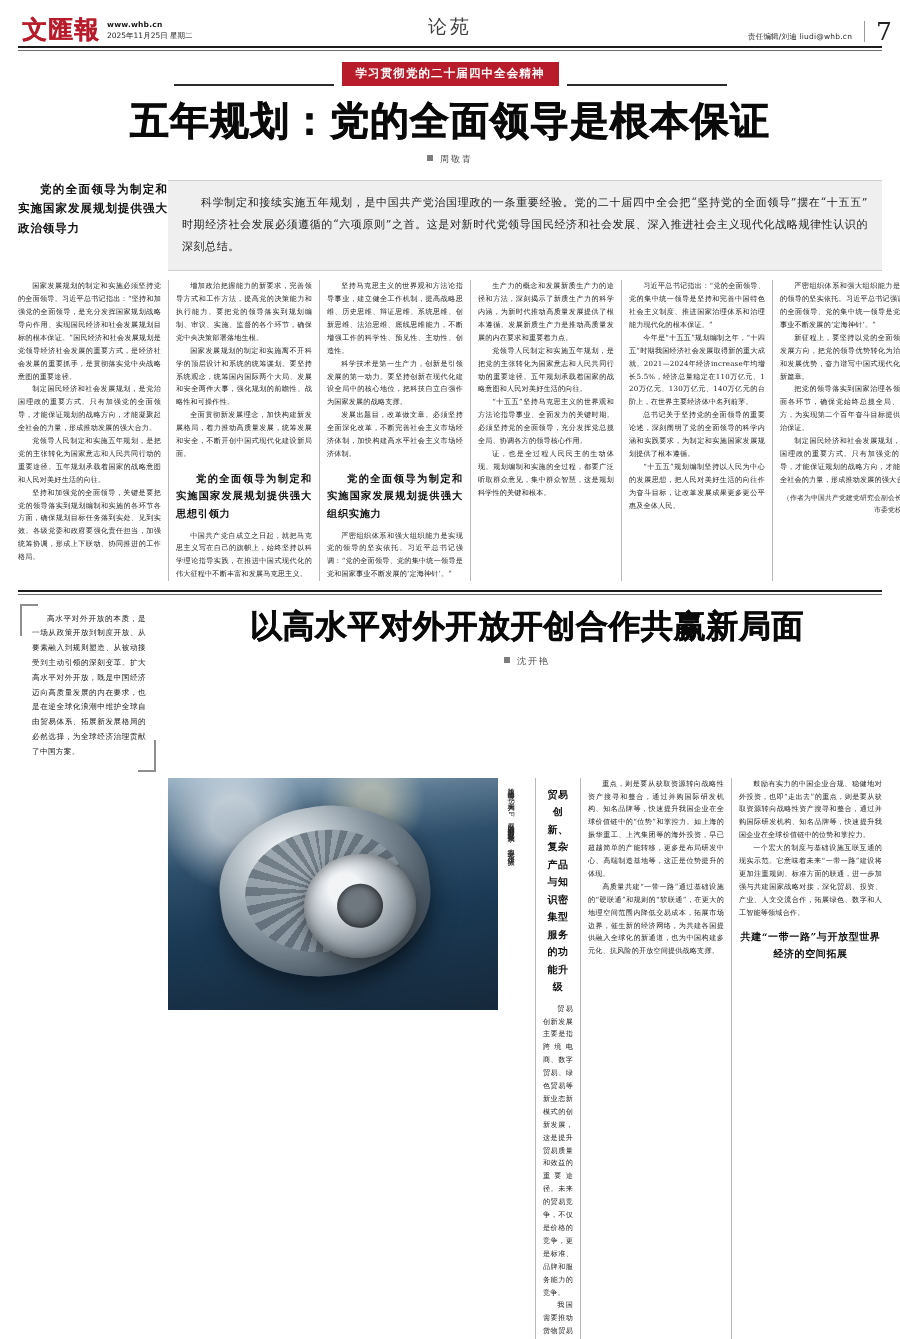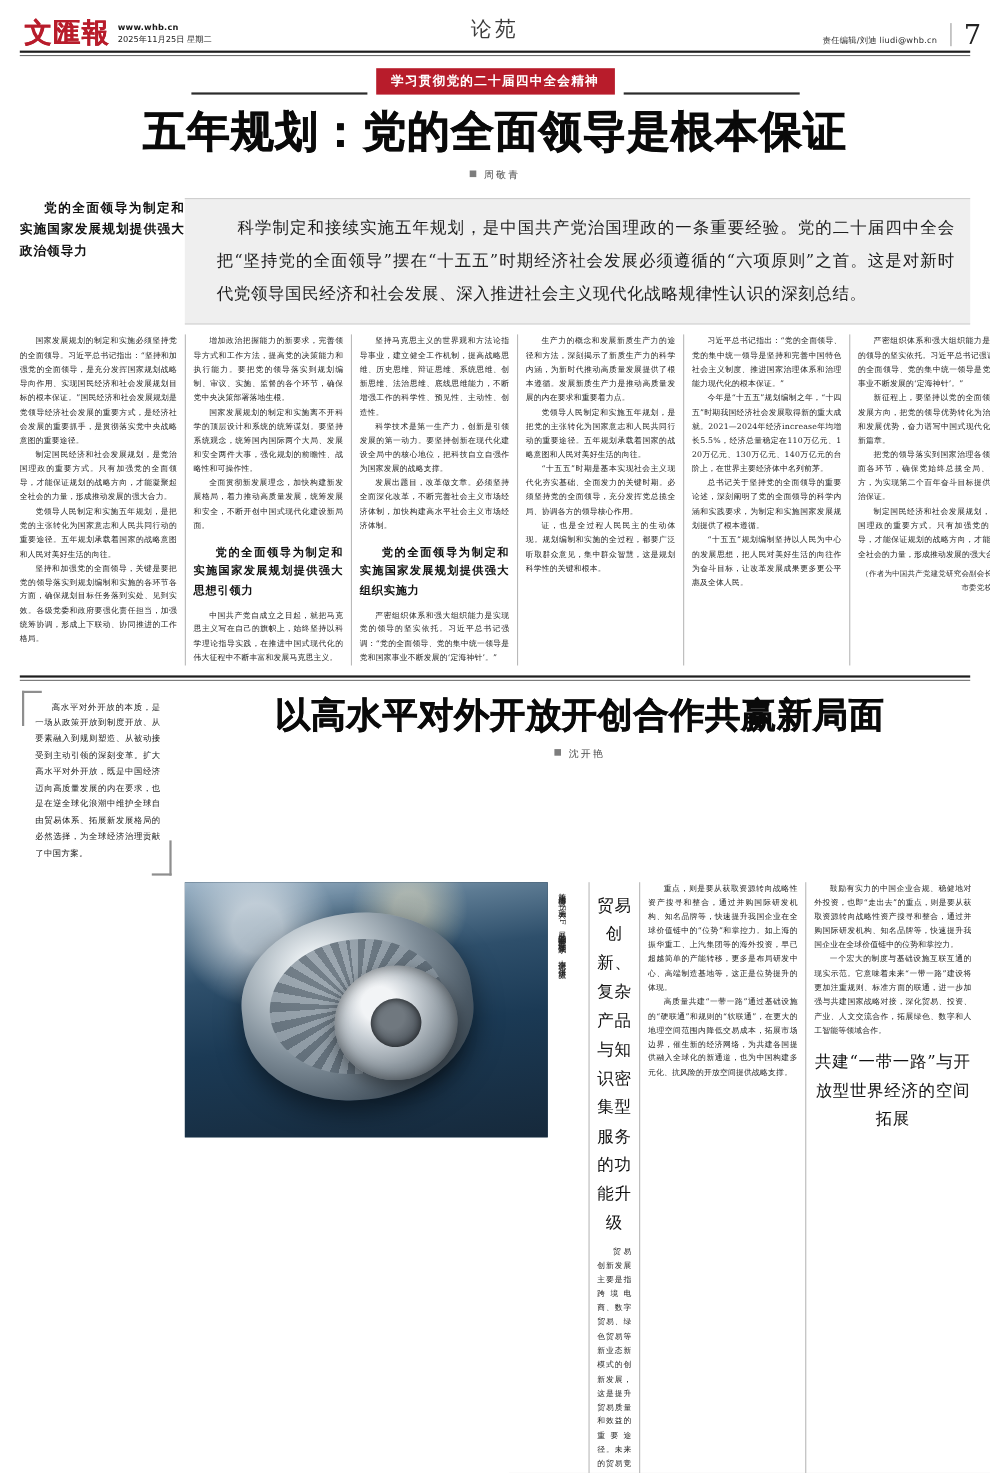--- a/index.html
+++ b/index.html
@@ -108,23 +108,23 @@
   .lead-box{
     flex:1;
     background:#efefef;
     border-top:1px solid #cfcfcf;
     border-bottom:1px solid #cfcfcf;
     padding:11px 14px 12px 14px;
     box-sizing:border-box;
   }
   .lead-text{
     font-family:"DejaVu Serif","Liberation Serif",serif;
-    font-size:15px;color:#1e1e1e;
+    font-size:11px;color:#1e1e1e;
     line-height:2.0;letter-spacing:0.55px;
-    text-indent:19px;text-align:justify;margin-left:15px;
+    text-indent:19px;text-align:justify;
   }
 
   
   .cols1{
     display:flex;margin-top:9px;
   }
   .col{
     box-sizing:border-box;
     padding:0 7px;
     position:relative;
@@ -244,21 +244,21 @@
   }
   .caption{
     writing-mode:vertical-rl;
     font-family:"DejaVu Serif","Liberation Serif",serif;
     font-size:7.2px;color:#232323;line-height:1.9;letter-spacing:1px;
     height:222px;
   }
 
   .mini-head2{
     font-family:"DejaVu Serif","Liberation Serif",serif;
-    font-weight:normal;font-size:15px;color:#111;
+    font-weight:bold;font-size:10px;color:#111;
     line-height:1.75;letter-spacing:0.6px;
     text-align:center;
     margin:8px 0 7px 0;
   }
 </style>
 </head>
 <body>
 
 <div class="page">
 
@@ -323,21 +323,21 @@
         <p class="bodytext">坚持马克思主义的世界观和方法论指导事业，建立健全工作机制，提高战略思维、历史思维、辩证思维、系统思维、创新思维、法治思维、底线思维能力，不断增强工作的科学性、预见性、主动性、创造性。</p>
         <p class="bodytext">科学技术是第一生产力，创新是引领发展的第一动力。要坚持创新在现代化建设全局中的核心地位，把科技自立自强作为国家发展的战略支撑。</p>
         <p class="bodytext">发展出题目，改革做文章。必须坚持全面深化改革，不断完善社会主义市场经济体制，加快构建高水平社会主义市场经济体制。</p>
         <div class="mini-head">党的全面领导为制定和实施国家发展规划提供强大组织实施力</div>
         <p class="bodytext">严密组织体系和强大组织能力是实现党的领导的坚实依托。习近平总书记强调：“党的全面领导、党的集中统一领导是党和国家事业不断发展的‘定海神针’。”</p>
       </div>
 
       <div class="col" style="width:151px;flex:0 0 151px;">
         <p class="bodytext">生产力的概念和发展新质生产力的途径和方法，深刻揭示了新质生产力的科学内涵，为新时代推动高质量发展提供了根本遵循。发展新质生产力是推动高质量发展的内在要求和重要着力点。</p>
         <p class="bodytext">党领导人民制定和实施五年规划，是把党的主张转化为国家意志和人民共同行动的重要途径。五年规划承载着国家的战略意图和人民对美好生活的向往。</p>
-        <p class="bodytext">“十五五”时期是基本实现社会主义现代化夯实基础、全面发力的关键时期。必须坚持党的全面领导，充分发挥党总揽全局、协调各方的领导核心作用。</p>
+        <p class="bodytext">“十五五”坚持马克思主义的世界观和方法论指导事业、全面发力的关键时期。必须坚持党的全面领导，充分发挥党总揽全局、协调各方的领导核心作用。</p>
         <p class="bodytext">证，也是全过程人民民主的生动体现。规划编制和实施的全过程，都要广泛听取群众意见，集中群众智慧，这是规划科学性的关键和根本。</p>
       </div>
 
       <div class="col" style="width:151px;flex:0 0 151px;">
         <p class="bodytext">习近平总书记指出：“党的全面领导、党的集中统一领导是坚持和完善中国特色社会主义制度、推进国家治理体系和治理能力现代化的根本保证。”</p>
         <p class="bodytext">今年是“十五五”规划编制之年，“十四五”时期我国经济社会发展取得新的重大成就。2021—2024年经济increase年均增长5.5%，经济总量稳定在110万亿元、120万亿元、130万亿元、140万亿元的台阶上，在世界主要经济体中名列前茅。</p>
         <p class="bodytext">总书记关于坚持党的全面领导的重要论述，深刻阐明了党的全面领导的科学内涵和实践要求，为制定和实施国家发展规划提供了根本遵循。</p>
         <p class="bodytext">“十五五”规划编制坚持以人民为中心的发展思想，把人民对美好生活的向往作为奋斗目标，让改革发展成果更多更公平惠及全体人民。</p>
       </div>
 

